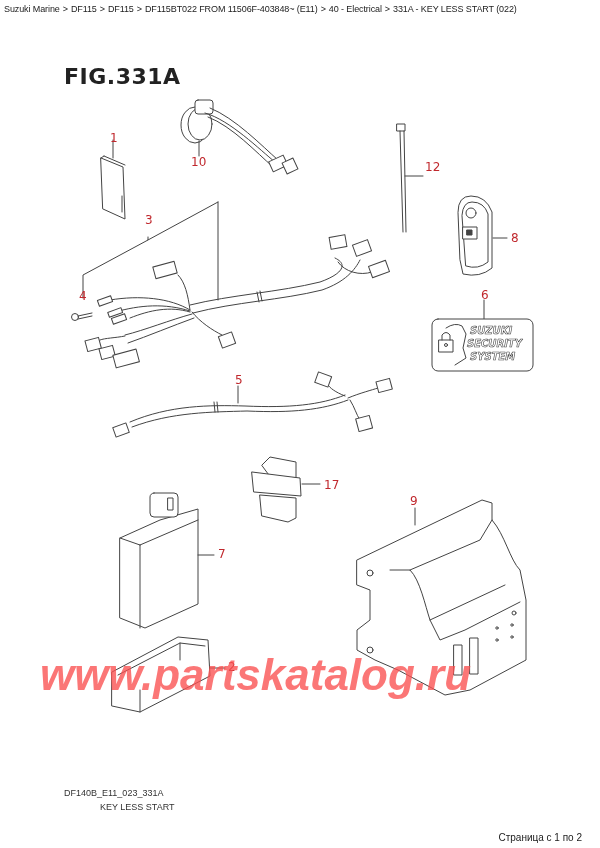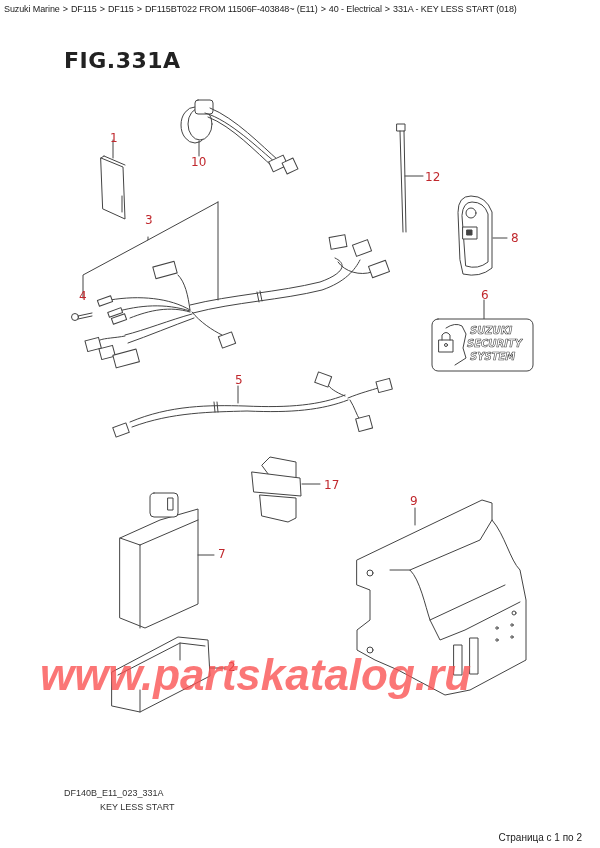--- a/index.html
+++ b/index.html
@@ -1,32 +1,32 @@
 <!DOCTYPE html>
 <html><head>
 <meta charset="utf-8">
 <style>
   html, body { margin: 0; padding: 0; background: #ffffff; }
   body { width: 600px; height: 848px; position: relative; overflow: hidden; font-family: "Liberation Sans", sans-serif; }
   .breadcrumb { position: absolute; left: 4px; top: 4px; font-size: 9px; color: #222; white-space: nowrap; letter-spacing: -0.1px; }
   .breadcrumb span.sep { margin: 0 3px; }
   .breadcrumb a { color: #222; text-decoration: none; margin-top: 48px; }
-  .fig-title { position: absolute; left: 64px; top: 48px; font-size: 22px; font-weight: bold; color: #222; font-family: "DejaVu Sans", sans-serif; letter-spacing: 0.5px; }
+  .fig-title { position: absolute; left: 64px; top: 64px; font-size: 22px; font-weight: bold; color: #222; font-family: "DejaVu Sans", sans-serif; letter-spacing: 0.5px; }
   .diagram { position: absolute; left: 0; top: 0; width: 600px; height: 848px; }
   .callout { position: absolute; font-size: 12px; color: #c0282d; font-family: "DejaVu Sans", sans-serif; }
   .watermark { position: absolute; left: 0; top: 650px; width: 511px; text-align: center; font-size: 44px; font-weight: bold; font-style: italic; color: rgba(250, 80, 80, 0.78); font-family: "Liberation Sans", sans-serif; letter-spacing: 0px; pointer-events: none; }
   .footer-code { position: absolute; left: 64px; top: 788px; font-size: 9px; color: #333; }
   .footer-name { position: absolute; left: 64px; top: 802px; font-size: 9px; color: #333; padding-left: 36px; }
   .pager { position: absolute; right: 18px; top: 832px; font-size: 10px; color: #222; }
 </style>
 </head>
 <body>
 
 <div class="breadcrumb">
-  <a href="#">Suzuki Marine</a><span class="sep">&gt;</span><a href="#">DF115</a><span class="sep">&gt;</span><a href="#">DF115</a><span class="sep">&gt;</span><a href="#">DF115BT022 FROM 11506F-403848~ (E11)</a><span class="sep">&gt;</span><a href="#">40 - Electrical</a><span class="sep">&gt;</span><span>331A - KEY LESS START (018)</span>
+  <a href="#">Suzuki Marine</a><span class="sep">&gt;</span><a href="#">DF115</a><span class="sep">&gt;</span><a href="#">DF115</a><span class="sep">&gt;</span><a href="#">DF115BT022 FROM 11506F-403848~ (E11)</a><span class="sep">&gt;</span><a href="#">40 - Electrical</a><span class="sep">&gt;</span><span>331A - KEY LESS START (022)</span>
 </div>
 
 <div class="fig-title">FIG.331A</div>
 
 <svg class="diagram" viewBox="0 0 600 848" xmlns="http://www.w3.org/2000/svg" fill="none" stroke="#444" stroke-width="1" stroke-linejoin="round" stroke-linecap="round">
 
   <g>
     <polygon points="101,158 123,167 125,219 103,209" fill="#fff"></polygon>
     <line x1="101" y1="158" x2="104" y2="156"></line>
     <line x1="104" y1="156" x2="125" y2="165"></line>
@@ -179,21 +179,21 @@
   <div class="callout" style="left:228px;top:660px;">2</div>
   <div class="callout" style="left:145px;top:213px;">3</div>
   <div class="callout" style="left:79px;top:289px;">4</div>
   <div class="callout" style="left:235px;top:373px;">5</div>
   <div class="callout" style="left:481px;top:288px;">6</div>
   <div class="callout" style="left:218px;top:547px;">7</div>
   <div class="callout" style="left:511px;top:231px;">8</div>
   <div class="callout" style="left:410px;top:494px;">9</div>
   <div class="callout" style="left:191px;top:155px;text-align:center;">10</div>
   <div class="callout" style="left:324px;top:478px;">17</div>
-  <div class="callout" style="left:425px;top:170px;">12</div>
+  <div class="callout" style="left:425px;top:160px;">12</div>
 </div>
 
 <div class="watermark">www.partskatalog.ru</div>
 
 <div class="footer-code">DF140B_E11_023_331A</div>
 <div class="footer-name">KEY LESS START</div>
 
 <div class="pager">Страница с 1 по 2</div>
 
 </body></html>

